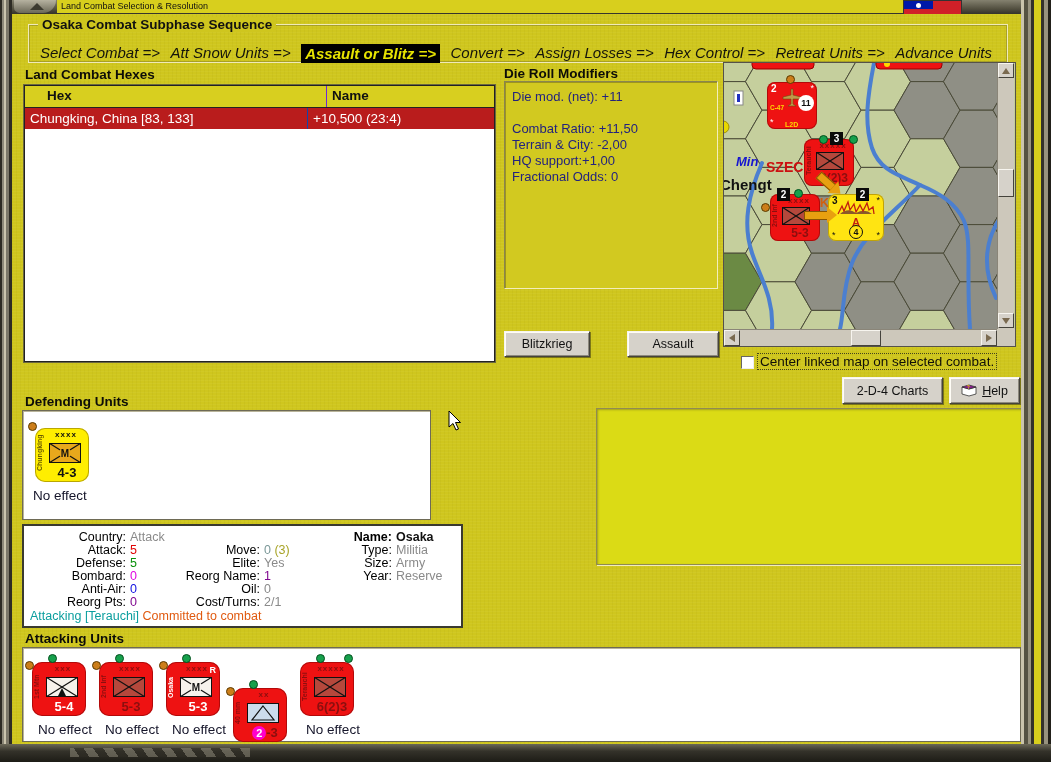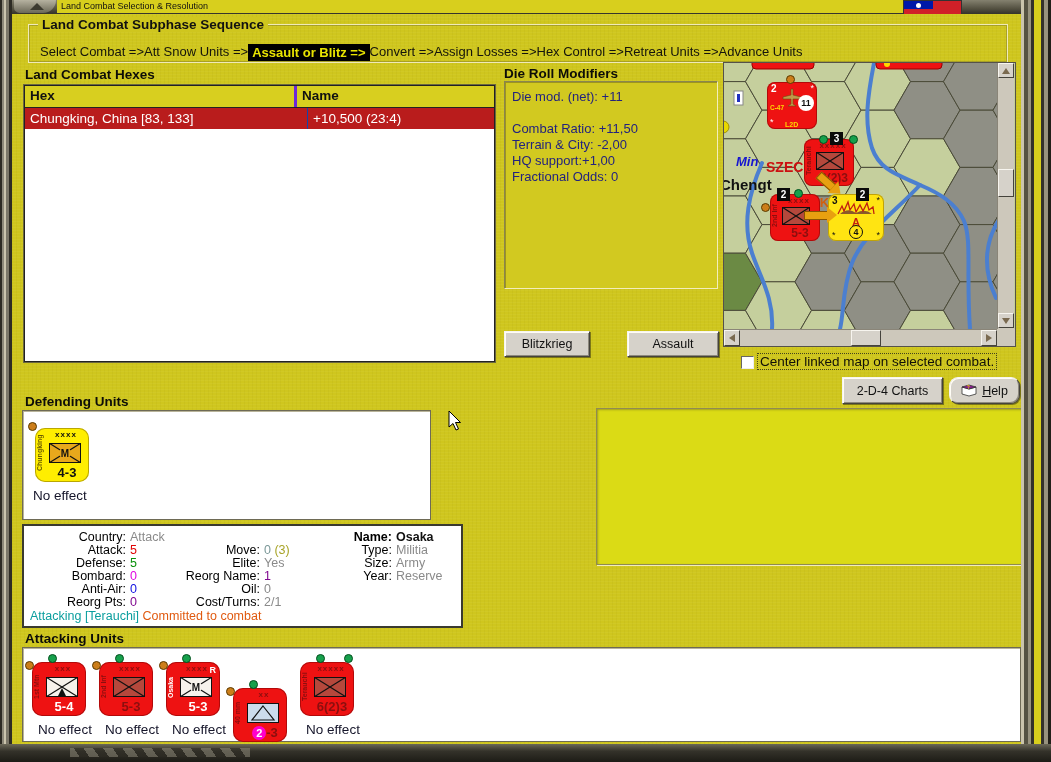--- a/index.html
+++ b/index.html
@@ -33,28 +33,28 @@
   
   .grouplabel{position:absolute;font-size:13.5px;font-weight:700;color:#0d0d08;white-space:nowrap;}
   .btn{position:absolute;background:#d6d2ca;border:1px solid;border-color:#f7f5ef #45433c #45433c #f7f5ef;
     box-shadow:inset 1px 1px 0 #fffdf6,inset -1px -1px 0 #8d897d,1px 1px 0 rgba(20,20,10,.45);
     font-size:12.5px;display:flex;align-items:center;justify-content:center;color:#111;cursor:default;box-sizing:border-box;}
   .sunken{border:1px solid;border-color:#8a8550 #f2edbc #f2edbc #8a8550;box-shadow:inset 1px 1px 0 rgba(90,85,30,.45);}
   
   .groupbox{position:absolute;left:28px;top:24px;width:978px;height:37px;
     border:1px solid #f0eab8;box-shadow:inset 0 0 0 1px rgba(120,115,50,.45);}
   .gb-label{position:absolute;left:38px;top:17px;background:#cfc61e;padding:0 4px;font-size:13.5px;font-weight:700;}
-  .steps{position:absolute;left:40px;top:44px;width:952px;display:flex;font-size:13px;}
+  .steps{position:absolute;left:40px;top:44px;width:952px;display:flex;justify-content:space-between;font-size:15px;font-style:italic;}
   .step{white-space:nowrap;color:#14140c;}
   .step.active{background:#000;color:#e8e400;font-weight:700;padding:1px 4px;}
   
   .hextable{position:absolute;left:24px;top:85px;width:469px;height:275px;background:#fff;
     border:1px solid #222;box-shadow:0 0 0 1px #6b6740;}
   .ht-head{display:flex;height:21px;background:#d8cf1f;border-bottom:1px solid #222;font-weight:700;font-size:13.5px;}
-  .ht-head .c1{width:272px;border-right:3px solid #6d28d9;padding:2px 0 0 5px;box-sizing:border-box;}
+  .ht-head .c1{width:302px;border-right:1px solid #6d28d9;padding:2px 0 0 22px;box-sizing:border-box;}
   .ht-head .c2{flex:1;padding:2px 0 0 5px;}
   .ht-row{display:flex;height:21px;background:#b91c1c;color:#fff;font-size:13.5px;}
   .ht-row .c1{width:283px;border-right:1px solid #1344a8;padding:3px 0 0 5px;box-sizing:border-box;}
   .ht-row .c2{flex:1;padding:3px 0 0 5px;}
   
   .modpanel{position:absolute;left:504px;top:81px;width:214px;height:208px;background:#d2c920;
     font-size:13px;color:#23237e;line-height:16px;padding:7px 0 0 7px;box-sizing:border-box;}
   .modline{white-space:nowrap;}
   .modgap{height:16px;}
   
@@ -131,21 +131,21 @@
   <div class="flag">
     <div class="canton"></div>
     <div class="sun"></div>
   </div>
   <div class="win-ctrl" style="left:1024px;width:14px;border-radius:4px;"></div>
   <div class="win-ctrl" style="left:1039px;width:10px;"></div>
   <div class="frame-left"></div>
   <div class="content"></div>
 
   <div class="groupbox"></div>
-  <div class="gb-label">Land Combat Subphase Sequence</div>
+  <div class="gb-label">Osaka Combat Subphase Sequence</div>
   <div class="steps">
     <span class="step">Select Combat =&gt;</span>
     <span class="step">Att Snow Units =&gt;</span>
     <span class="step active">Assault or Blitz =&gt;</span>
     <span class="step">Convert =&gt;</span>
     <span class="step">Assign Losses =&gt;</span>
     <span class="step">Hex Control =&gt;</span>
     <span class="step">Retreat Units =&gt;</span>
     <span class="step">Advance Units</span>
   </div>
@@ -325,21 +325,21 @@
           <div class="tri right"></div>
         </div>
     </div>
     <div class="sb-corner"></div>
   </div>
 
   <div class="checkbox"></div>
   <div class="cb-label">Center linked map on selected combat.</div>
 
   <div class="btn" style="left:842px;top:377px;width:101px;height:27px;">2-D-4 Charts</div>
-  <div class="btn" style="left:949px;top:377px;width:71px;height:27px;border-radius:9px;">
+  <div class="btn" style="left:949px;top:377px;width:71px;height:27px;">
     <svg class="helpbook" viewBox="0 0 16 13">
       <path d="M1,10 L8,12 L15,10 L15,3 L8,5 L1,3 Z" fill="#fff" stroke="#333" stroke-width=".8"></path>
       <path d="M1,3 L8,1 L15,3 L8,5 Z" fill="#8a2090" stroke="#333" stroke-width=".8"></path>
       <text x="6" y="4.6" font-size="4.5" fill="#ffd800" font-weight="bold">?</text>
     </svg>
     <span><span class="ul">H</span><span>elp</span></span>
   </div>
 
   <div style="position:absolute;left:596px;top:408px;width:424px;height:155px;background:#dbdb15;border:1px solid #908b52;box-shadow:1px 1px 0 #f2edbc, inset 1px 1px 2px rgba(90,85,30,.45);"></div>
 

